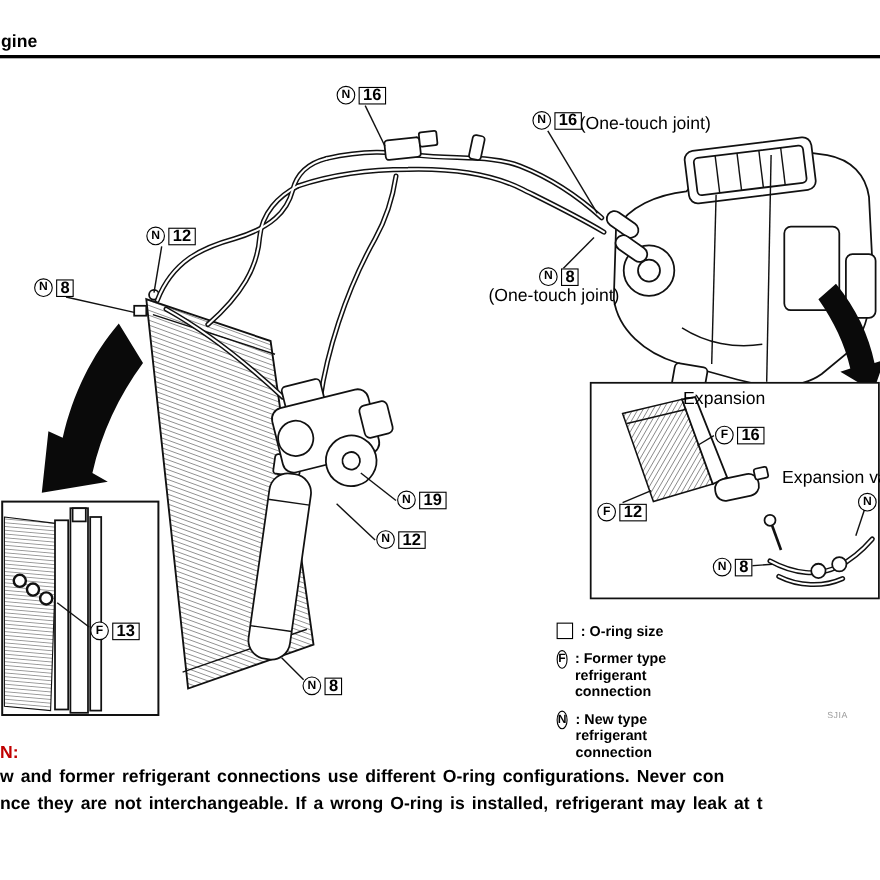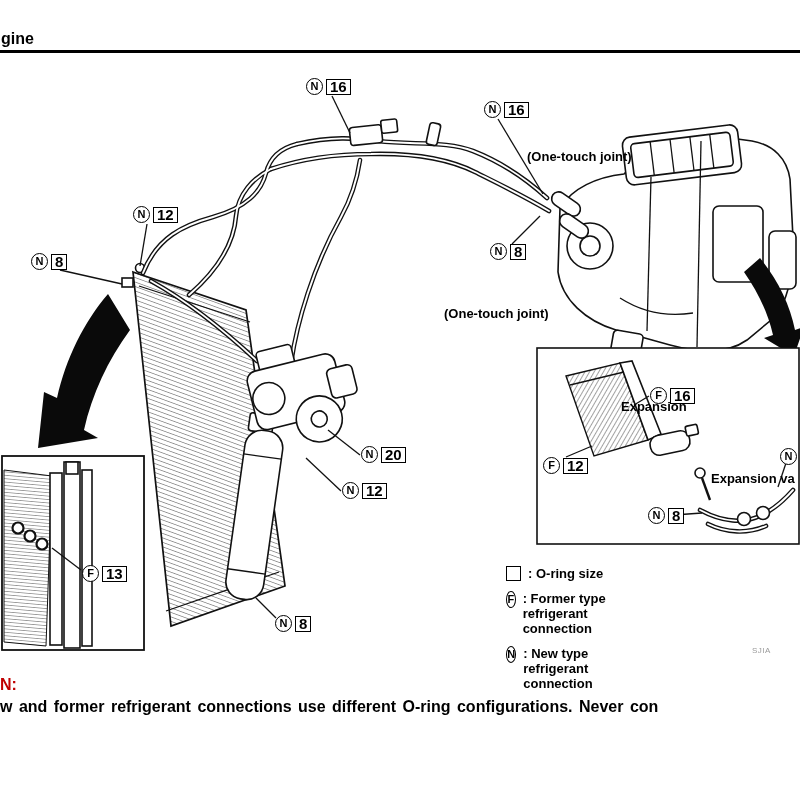--- a/index.html
+++ b/index.html
@@ -16,21 +16,21 @@
   .pb   { fill:none; stroke:#111; stroke-width:4.6; stroke-linecap:round; }
   .pw   { fill:none; stroke:#fff; stroke-width:1.9; stroke-linecap:round; }
 
   .callout { position:absolute; display:flex; align-items:center; gap:3px; }
   .sym { display:inline-flex; align-items:center; justify-content:center;
          width:17px; height:17px; border:1.7px solid #000; border-radius:50%;
          font-size:11px; font-weight:bold; background:#fff; line-height:1; }
   .numbox { display:inline-flex; align-items:center; justify-content:center;
             min-width:15px; height:16px; padding:0 3px; border:1.7px solid #000;
             font-size:15px; font-weight:bold; background:#fff; line-height:1; }
-  .note { position:absolute; font-size:13px; font-weight:bold; white-space:nowrap;margin-top:45px; }
+  .note { position:absolute; font-size:16px; font-weight:normal; white-space:nowrap; }
 
   .legend { position:absolute; left:506px; top:566px; display:flex; flex-direction:column; gap:10px; }
   .legend-row { display:flex; align-items:flex-start; gap:7px; font-size:13px; font-weight:bold; }
   .sqsym { display:inline-block; width:15px; height:15px; border:1.6px solid #000; background:#fff; }
 
   .figcode { position:absolute; left:752px; top:646px; font-size:8px; color:#9a9a9a; letter-spacing:.5px; }
 
   .caution-label { position:absolute; left:0; top:676px; font-size:16px; font-weight:bold; color:#c00000; }
   .body-line { position:absolute; left:0; font-size:16px; font-weight:bold; white-space:nowrap; word-spacing:2px; }
   .section-heading { position:absolute; left:30px; top:766px; font-size:18px; font-weight:bold; }
@@ -202,21 +202,21 @@
     <span class="numbox">8</span>
   </div>
   <div class="callout" style="left:490px;top:243px">
     <span class="sym">N</span>
     <span class="numbox">8</span>
   </div>
   <div class="note" style="left:444px;top:261px">(One-touch joint)</div>
 
   <div class="callout" style="left:361px;top:446px">
     <span class="sym">N</span>
-    <span class="numbox">20</span>
+    <span class="numbox">19</span>
   </div>
   <div class="callout" style="left:342px;top:482px">
     <span class="sym">N</span>
     <span class="numbox">12</span>
   </div>
   <div class="callout" style="left:275px;top:615px">
     <span class="sym">N</span>
     <span class="numbox">8</span>
   </div>
   <div class="callout" style="left:82px;top:565px">
@@ -254,15 +254,16 @@
     <div class="legend-row">
       <span class="sym">N</span>
       <span>: New type refrigerant connection</span>
     </div>
   </div>
 
   <div class="figcode">SJIA</div>
 
   <div class="caution-label">N:</div>
   <div class="body-line" style="top:698px">w and former refrigerant connections use different O-ring configurations. Never con</div>
+  <div class="body-line" style="top:722px">nce they are not interchangeable. If a wrong O-ring is installed, refrigerant may leak at t</div>
 
 
 </div>
 
 </body></html>

